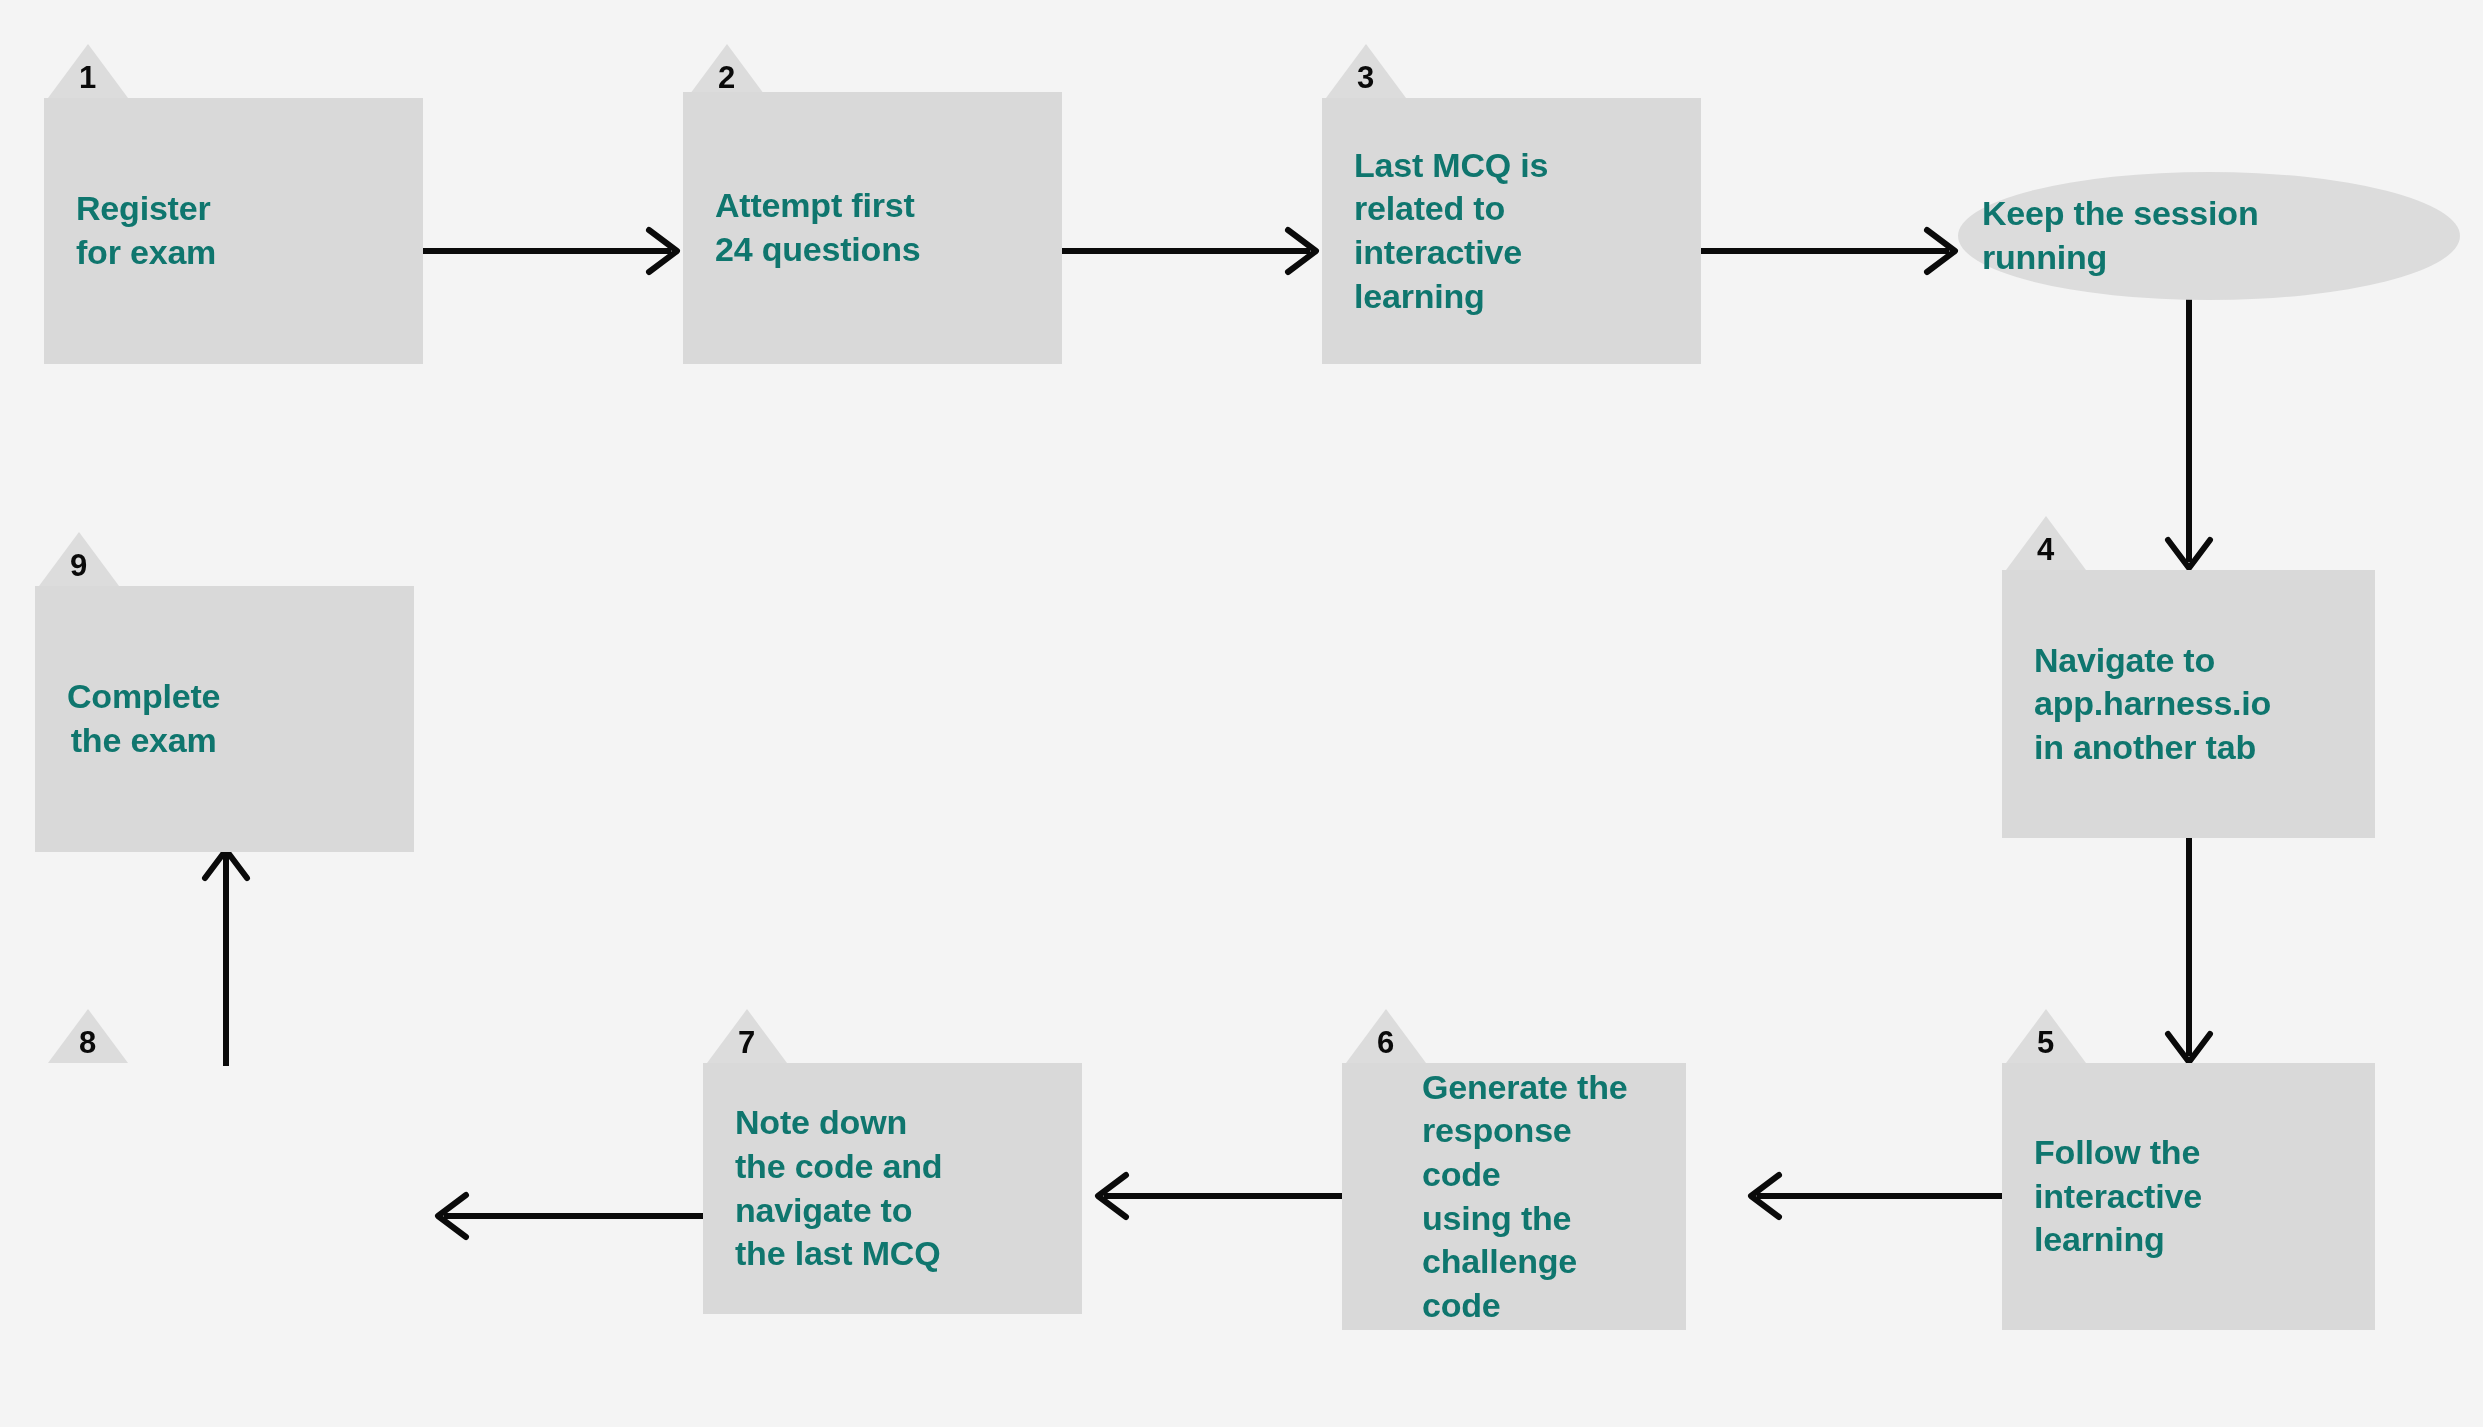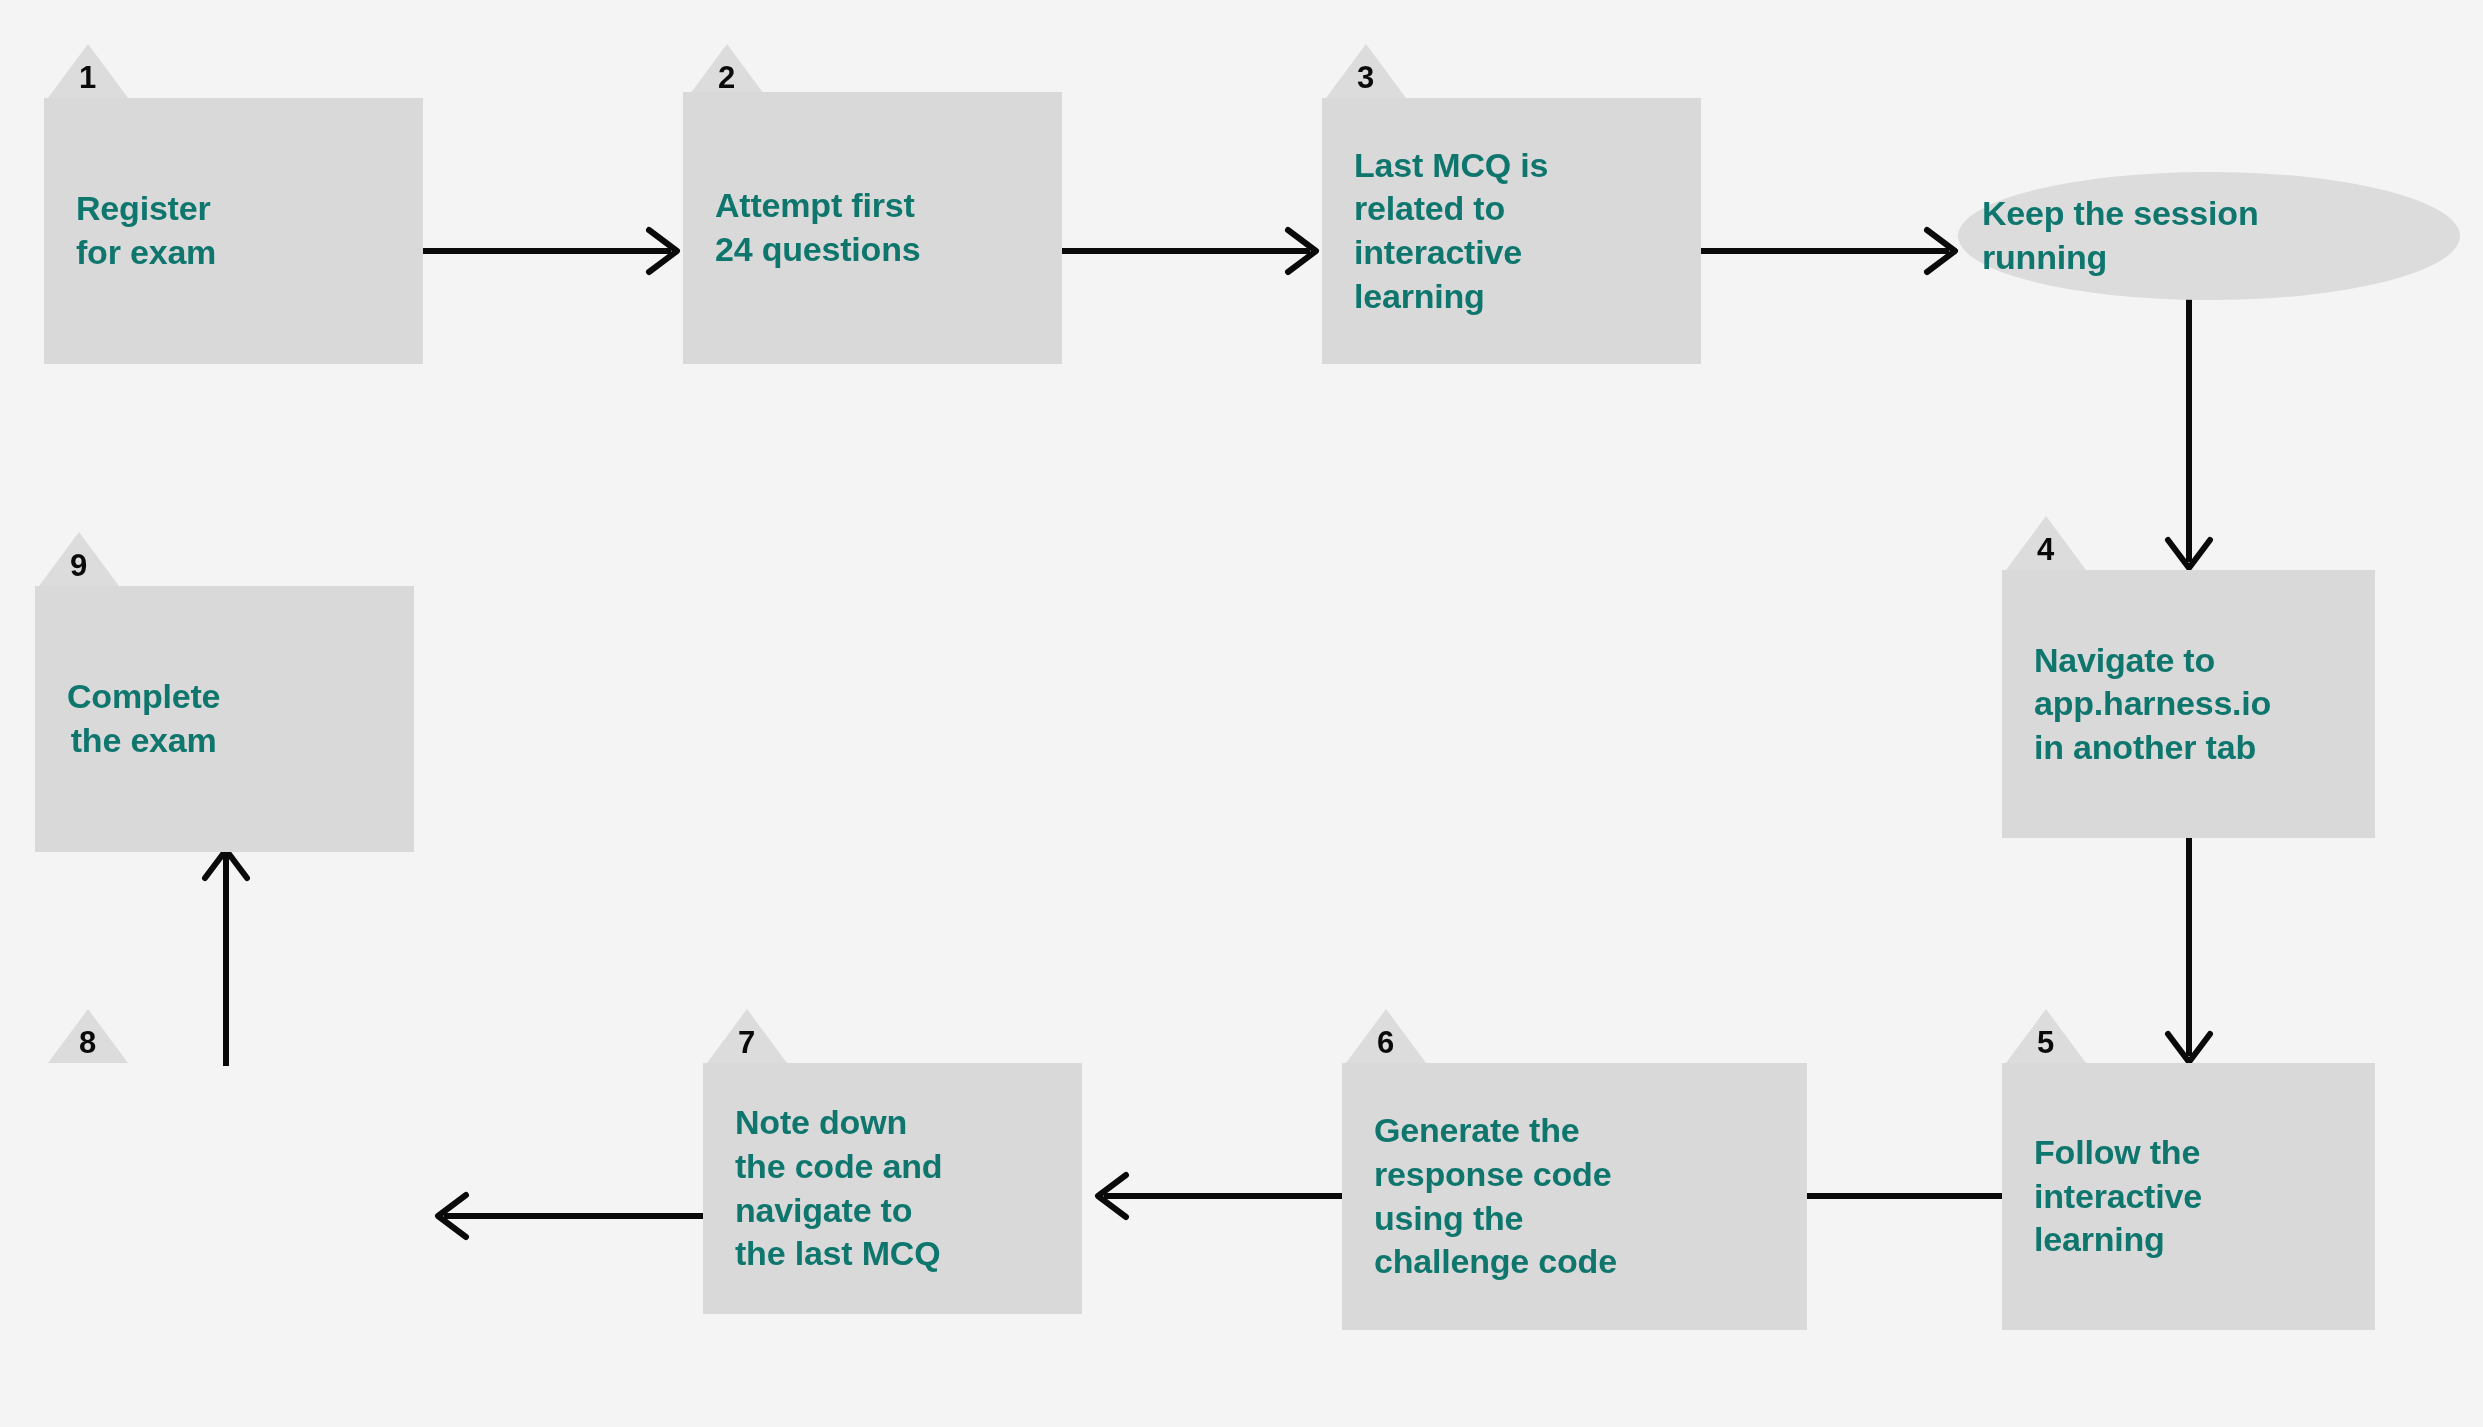--- a/index.html
+++ b/index.html
@@ -158,21 +158,21 @@
   <div class="badge" style="left:2006px; top:1009px;"></div>
   <span class="badge-num" style="left:2037px; top:1027px;">5</span>
   <div class="node" style="left:2002px; top:1063px; width:373px; height:267px;">
     <span class="node-label">Follow the
 interactive
 learning</span>
   </div>
 
   <div class="badge" style="left:1346px; top:1009px;"></div>
   <span class="badge-num" style="left:1377px; top:1027px;">6</span>
-  <div class="node" style="left:1342px; top:1063px; width:465px; height:267px;">
+  <div class="node" style="left:1342px; top:1063px; width:344px; height:267px;padding-left:48px;">
     <span class="node-label">Generate the
 response code
 using the
 challenge code</span>
   </div>
 
   <div class="badge" style="left:707px; top:1009px;"></div>
   <span class="badge-num" style="left:738px; top:1027px;">7</span>
   <div class="node" style="left:703px; top:1063px; width:379px; height:251px;">
     <span class="node-label">Note down

